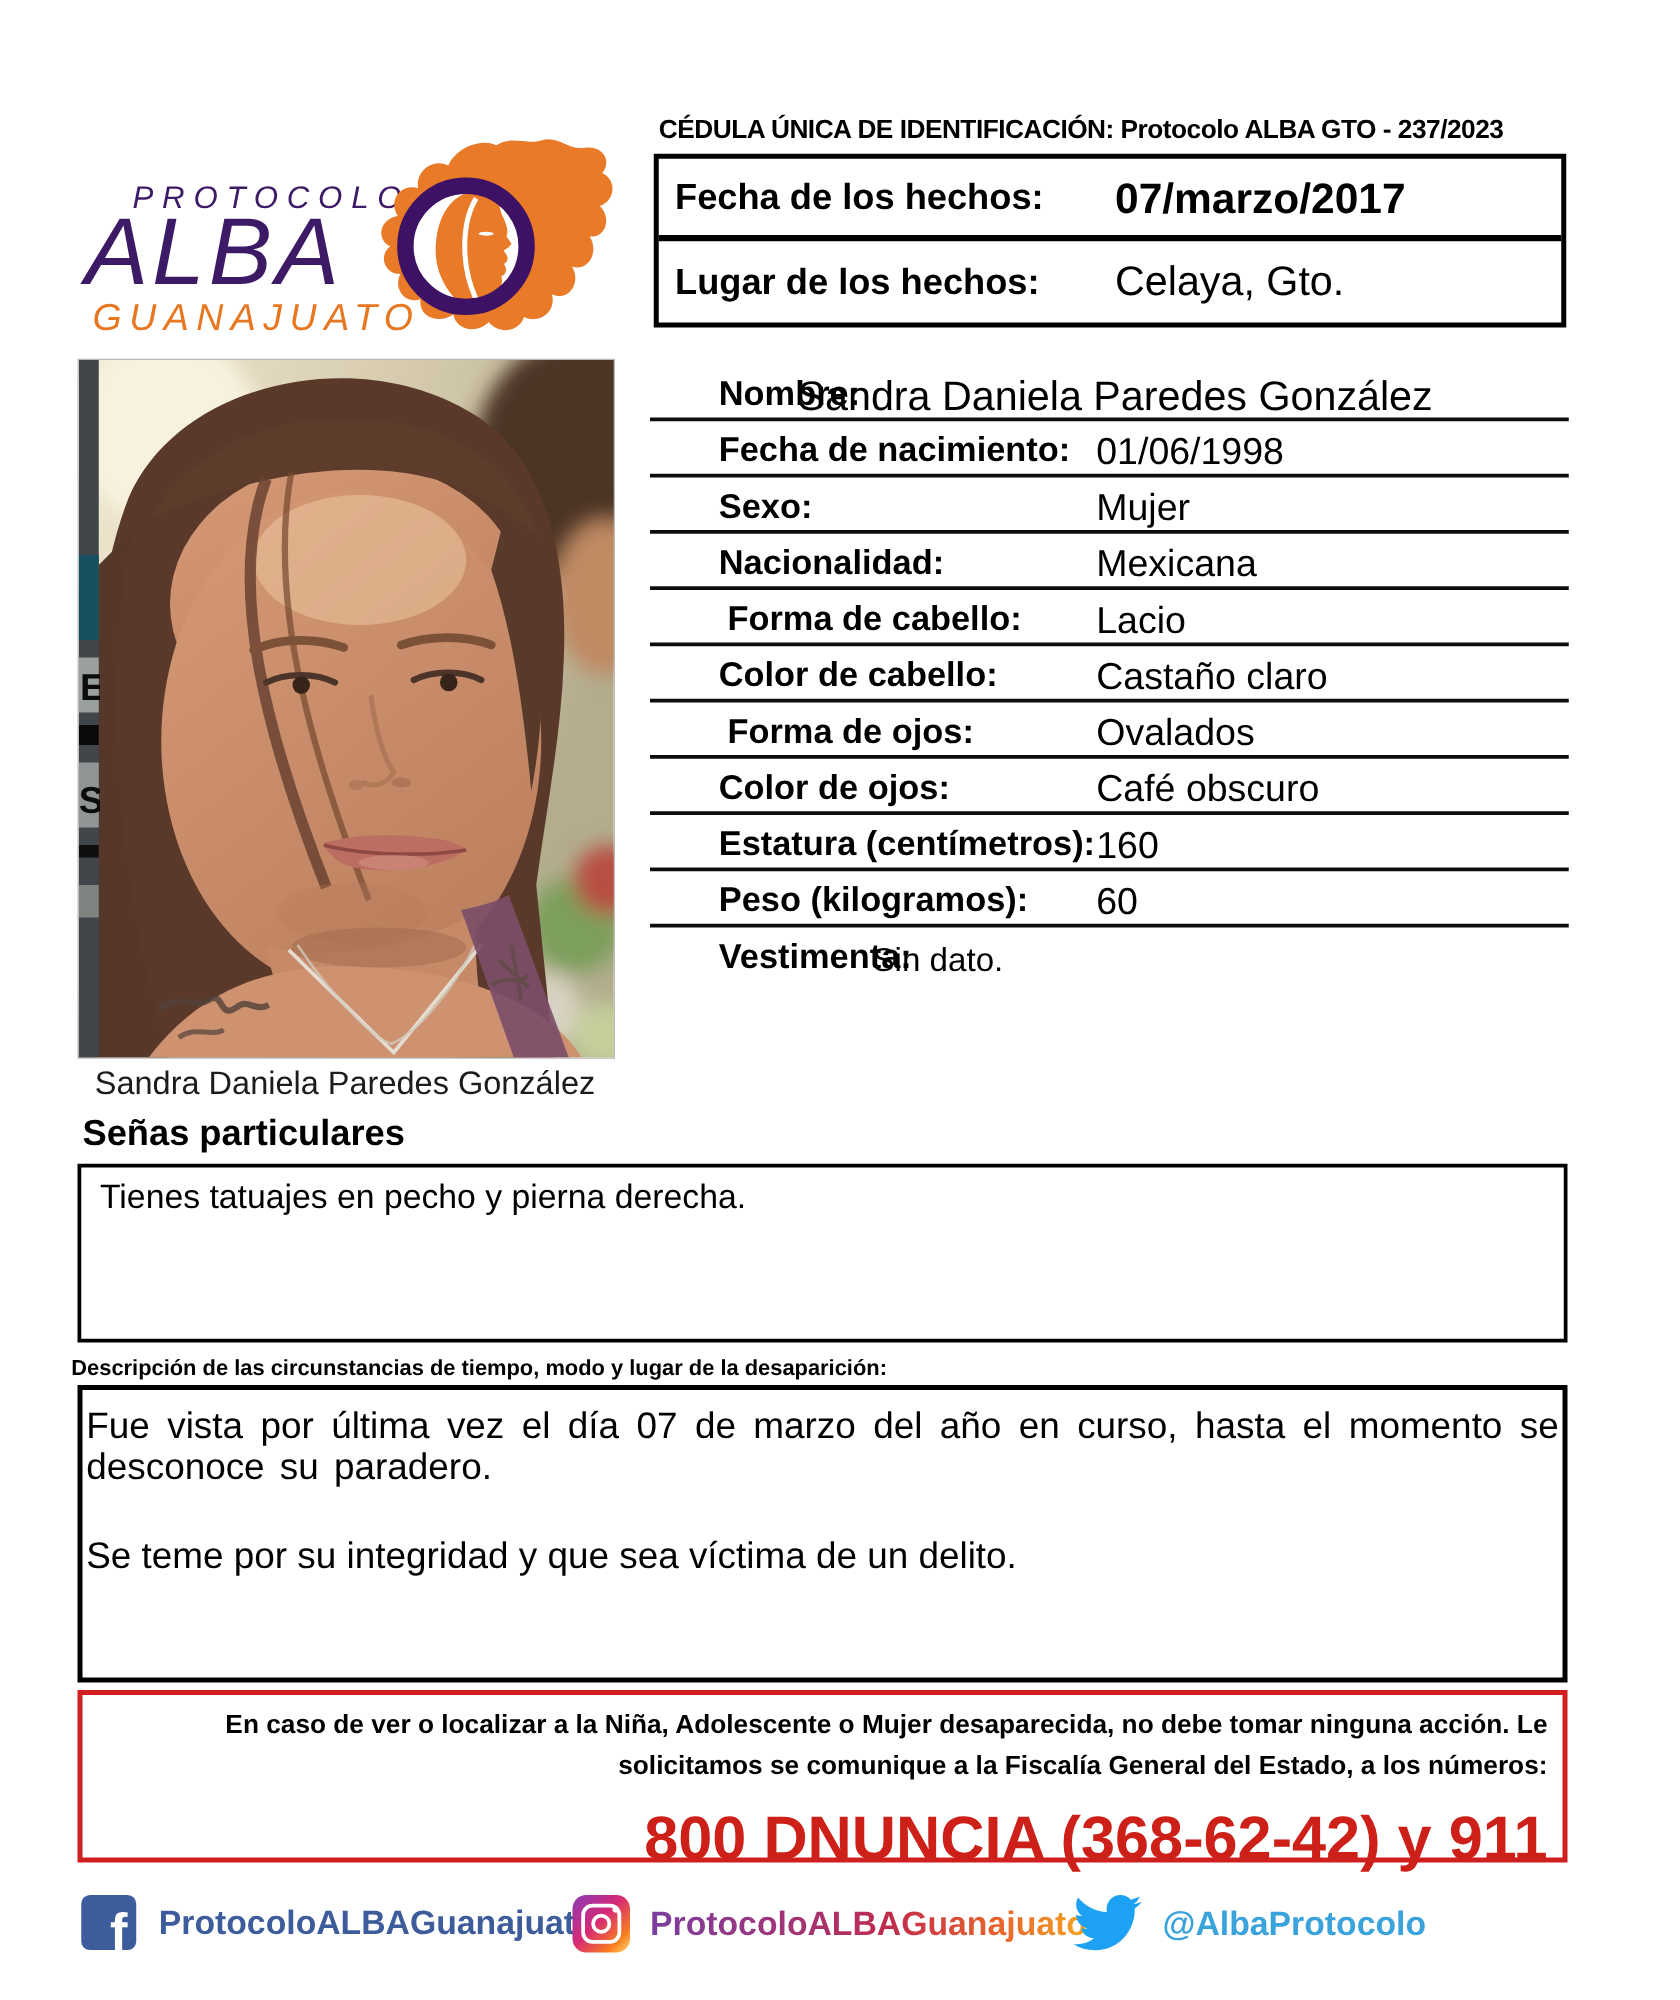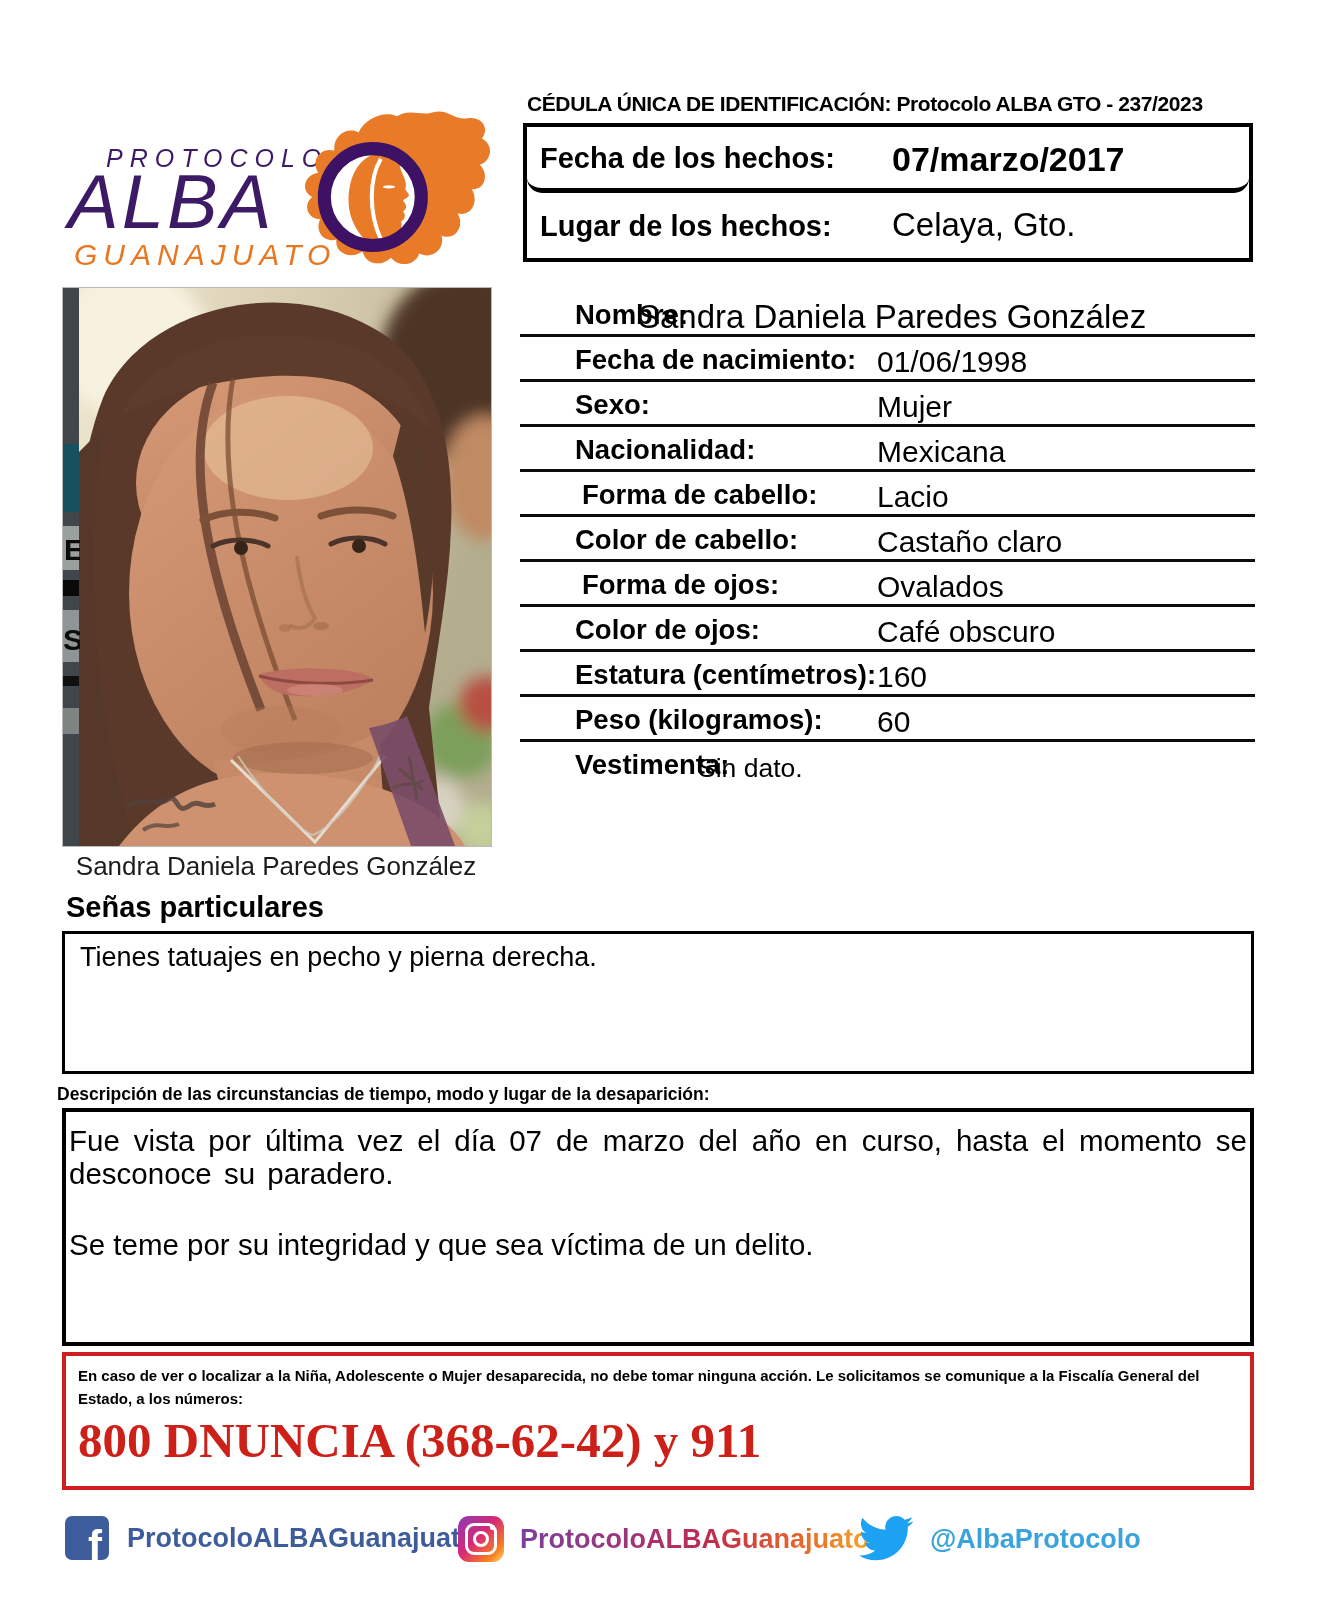--- a/index.html
+++ b/index.html
@@ -7,21 +7,21 @@
         font-family:"Liberation Sans", sans-serif;color:#000;}
 
   
   .header-title{position:absolute;left:527px;top:92px;font-size:21px;font-weight:bold;
                 letter-spacing:-0.4px;white-space:nowrap;}
 
   
   .incident-box{position:absolute;left:523px;top:123px;width:730px;height:139px;
                 border:4px solid #000;box-sizing:border-box;}
   .incident-row{position:relative;height:65.5px;box-sizing:border-box;}
-  .incident-row.first{border-bottom:5px solid #000;border-radius:15px;}
+  .incident-row.first{border-bottom:5px solid #000;}
   .incident-label{position:absolute;left:13px;top:17px;font-weight:bold;font-size:29px;}
   .incident-row.first .incident-label{top:15px;}
   .incident-value{position:absolute;left:365px;top:13px;font-size:33px;}
   .incident-value.bold{font-weight:bold;font-size:34px;}
 
   
   .logo{position:absolute;left:62px;top:96px;width:440px;height:195px;font-style:italic;}
   .logo-top{position:absolute;left:44px;top:48px;font-size:25px;letter-spacing:7px;color:#3d1a66;}
   .logo-main{position:absolute;left:6px;top:62px;font-size:76px;letter-spacing:3px;color:#3d1a66;}
   .logo-bottom{position:absolute;left:12px;top:142px;font-size:30px;letter-spacing:6px;color:#e87722;}
@@ -53,22 +53,22 @@
   .desc-label{position:absolute;left:57px;top:1084px;font-size:17.5px;font-weight:bold;}
   .desc-box{position:absolute;left:62px;top:1108px;width:1192px;height:238px;
             border:4px solid #000;box-sizing:border-box;padding:12px 3px;
             font-size:29.5px;line-height:1.12;}
   .desc-box .p1{margin:0;text-align:justify;word-spacing:4px;}
   .desc-box .p2{margin:38px 0 0 0;}
 
   
   .alert-box{position:absolute;left:62px;top:1352px;width:1192px;height:138px;
              border:4px solid #d01f1f;box-sizing:border-box;padding:8px 12px;}
-  .alert-text{font-size:15px;font-weight:bold;line-height:1.55;}
-  .alert-phone{margin-top:1px;text-align:left;color:#cc2018;font-weight:bold;font-size:49px;font-family:Liberation Serif, serif;}
+  .alert-text{font-size:21px;font-weight:bold;line-height:1.55;text-align:right;}
+  .alert-phone{margin-top:14px;text-align:right;color:#cc2018;font-weight:bold;font-size:49px;}
 
   
   .social-item{position:absolute;top:1516px;display:flex;align-items:center;}
   .social-item .handle{font-weight:bold;font-size:27px;white-space:nowrap;}
   .fb-item{left:65px;}
   .fb-icon{width:44px;height:44px;border-radius:7px;background:#3d5c9b;position:relative;margin-right:18px;}
   .fb-icon span{position:absolute;right:7px;bottom:-10px;color:#fff;font-size:42px;font-weight:bold;}
   .fb-item .handle{color:#3d5c9b;}
   .ig-item{left:458px;}
   .ig-icon{width:46px;height:46px;border-radius:11px;margin-right:16px;

